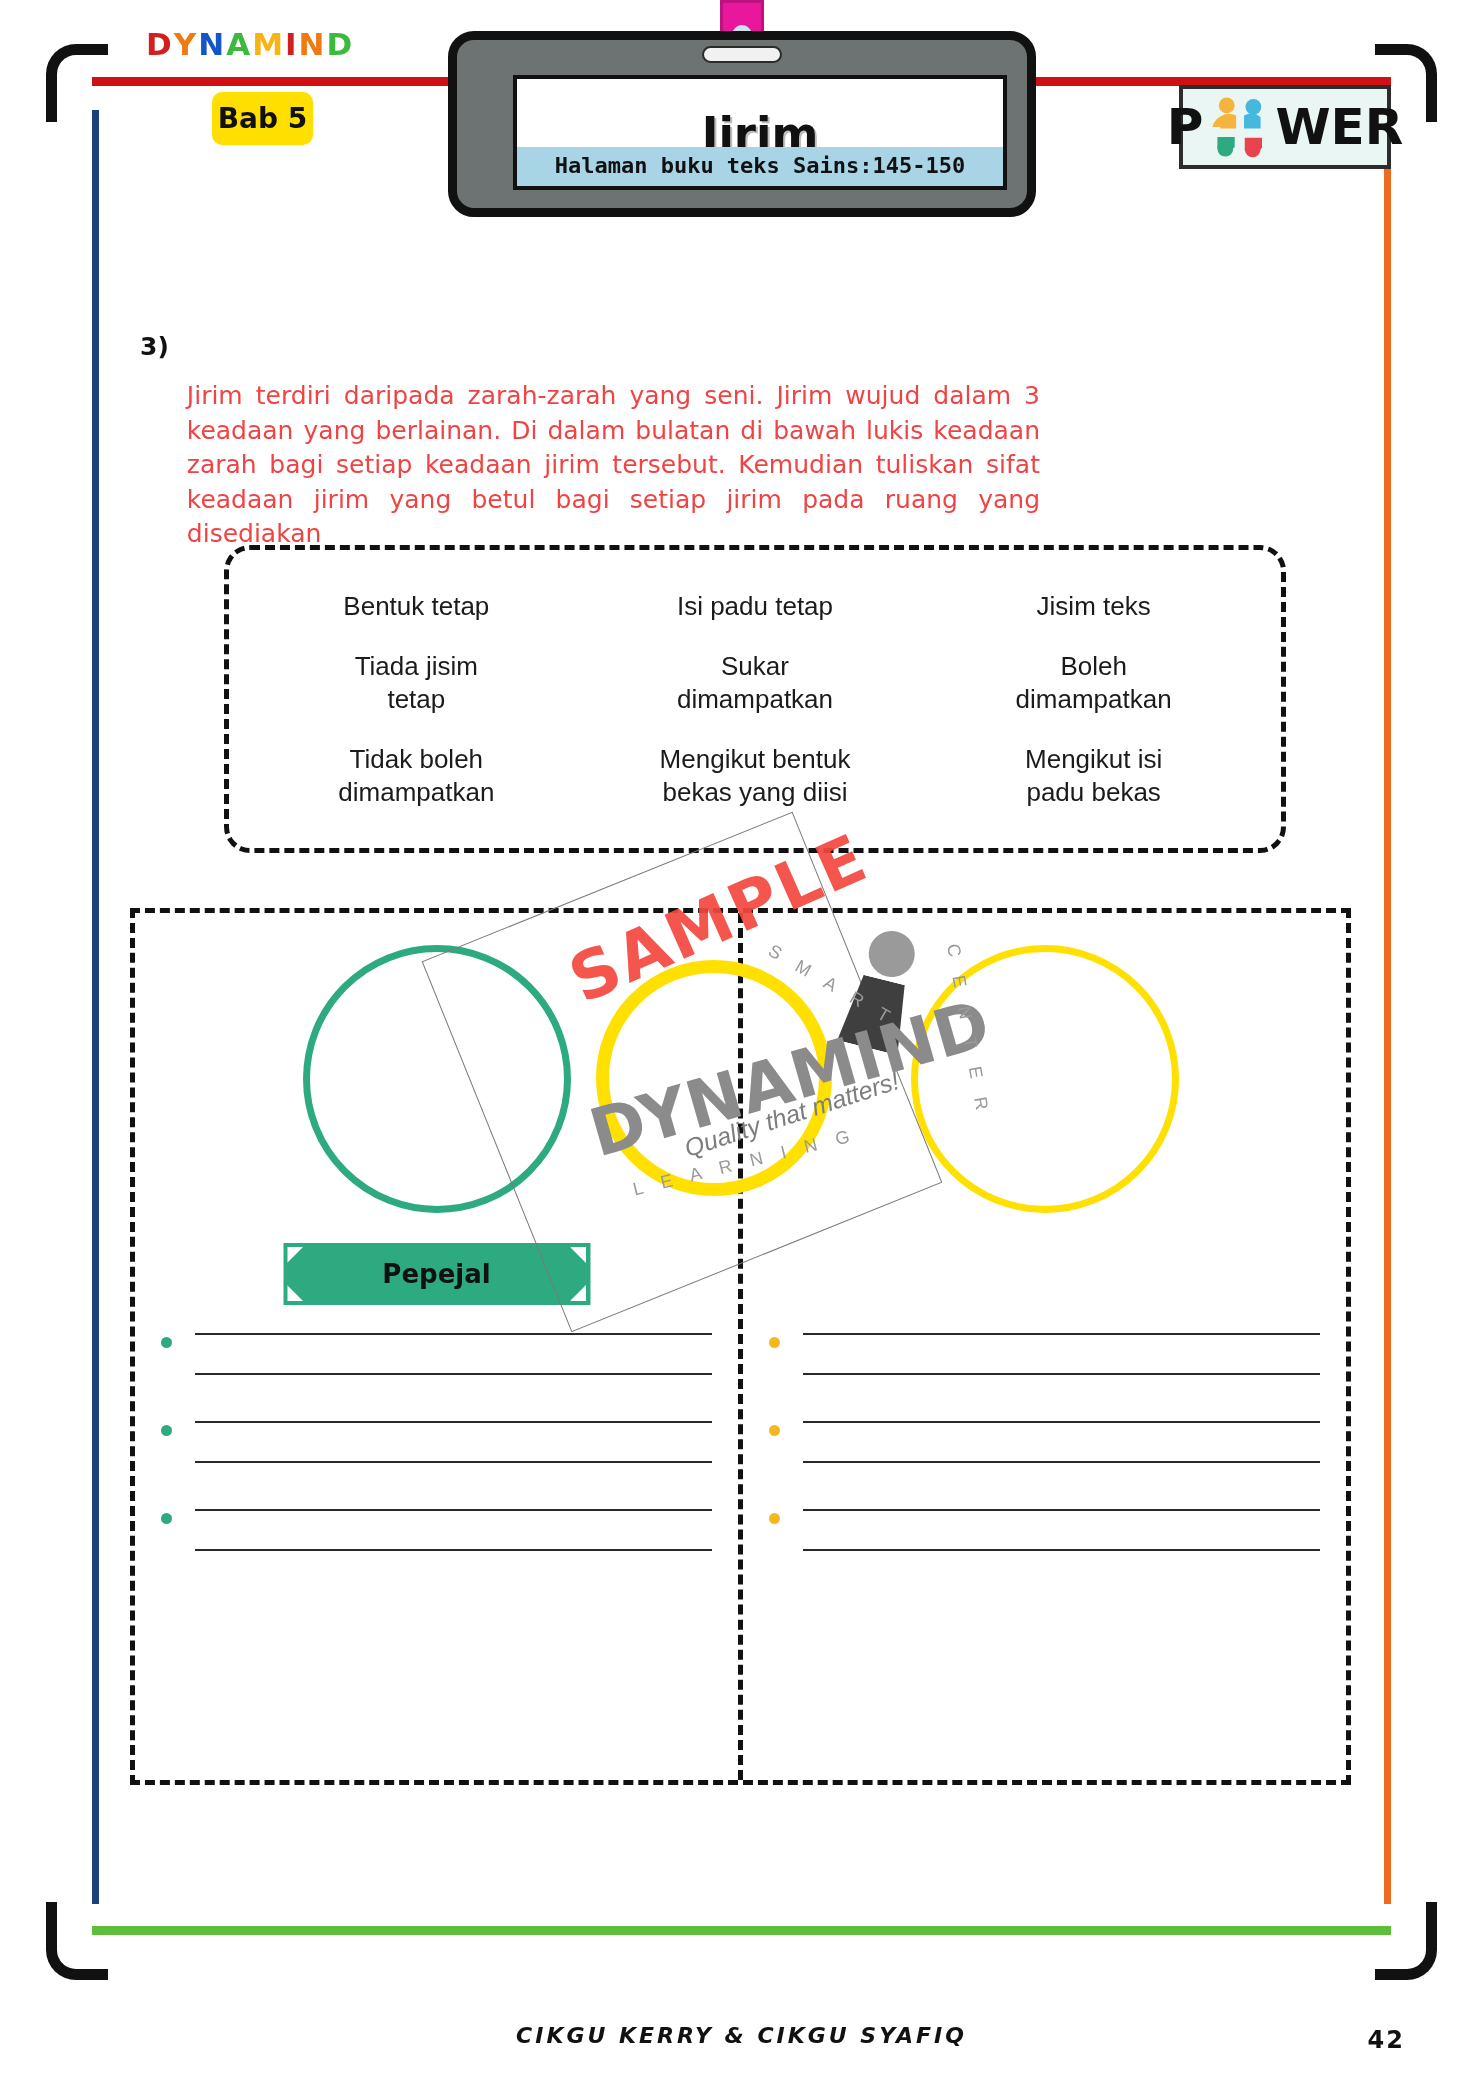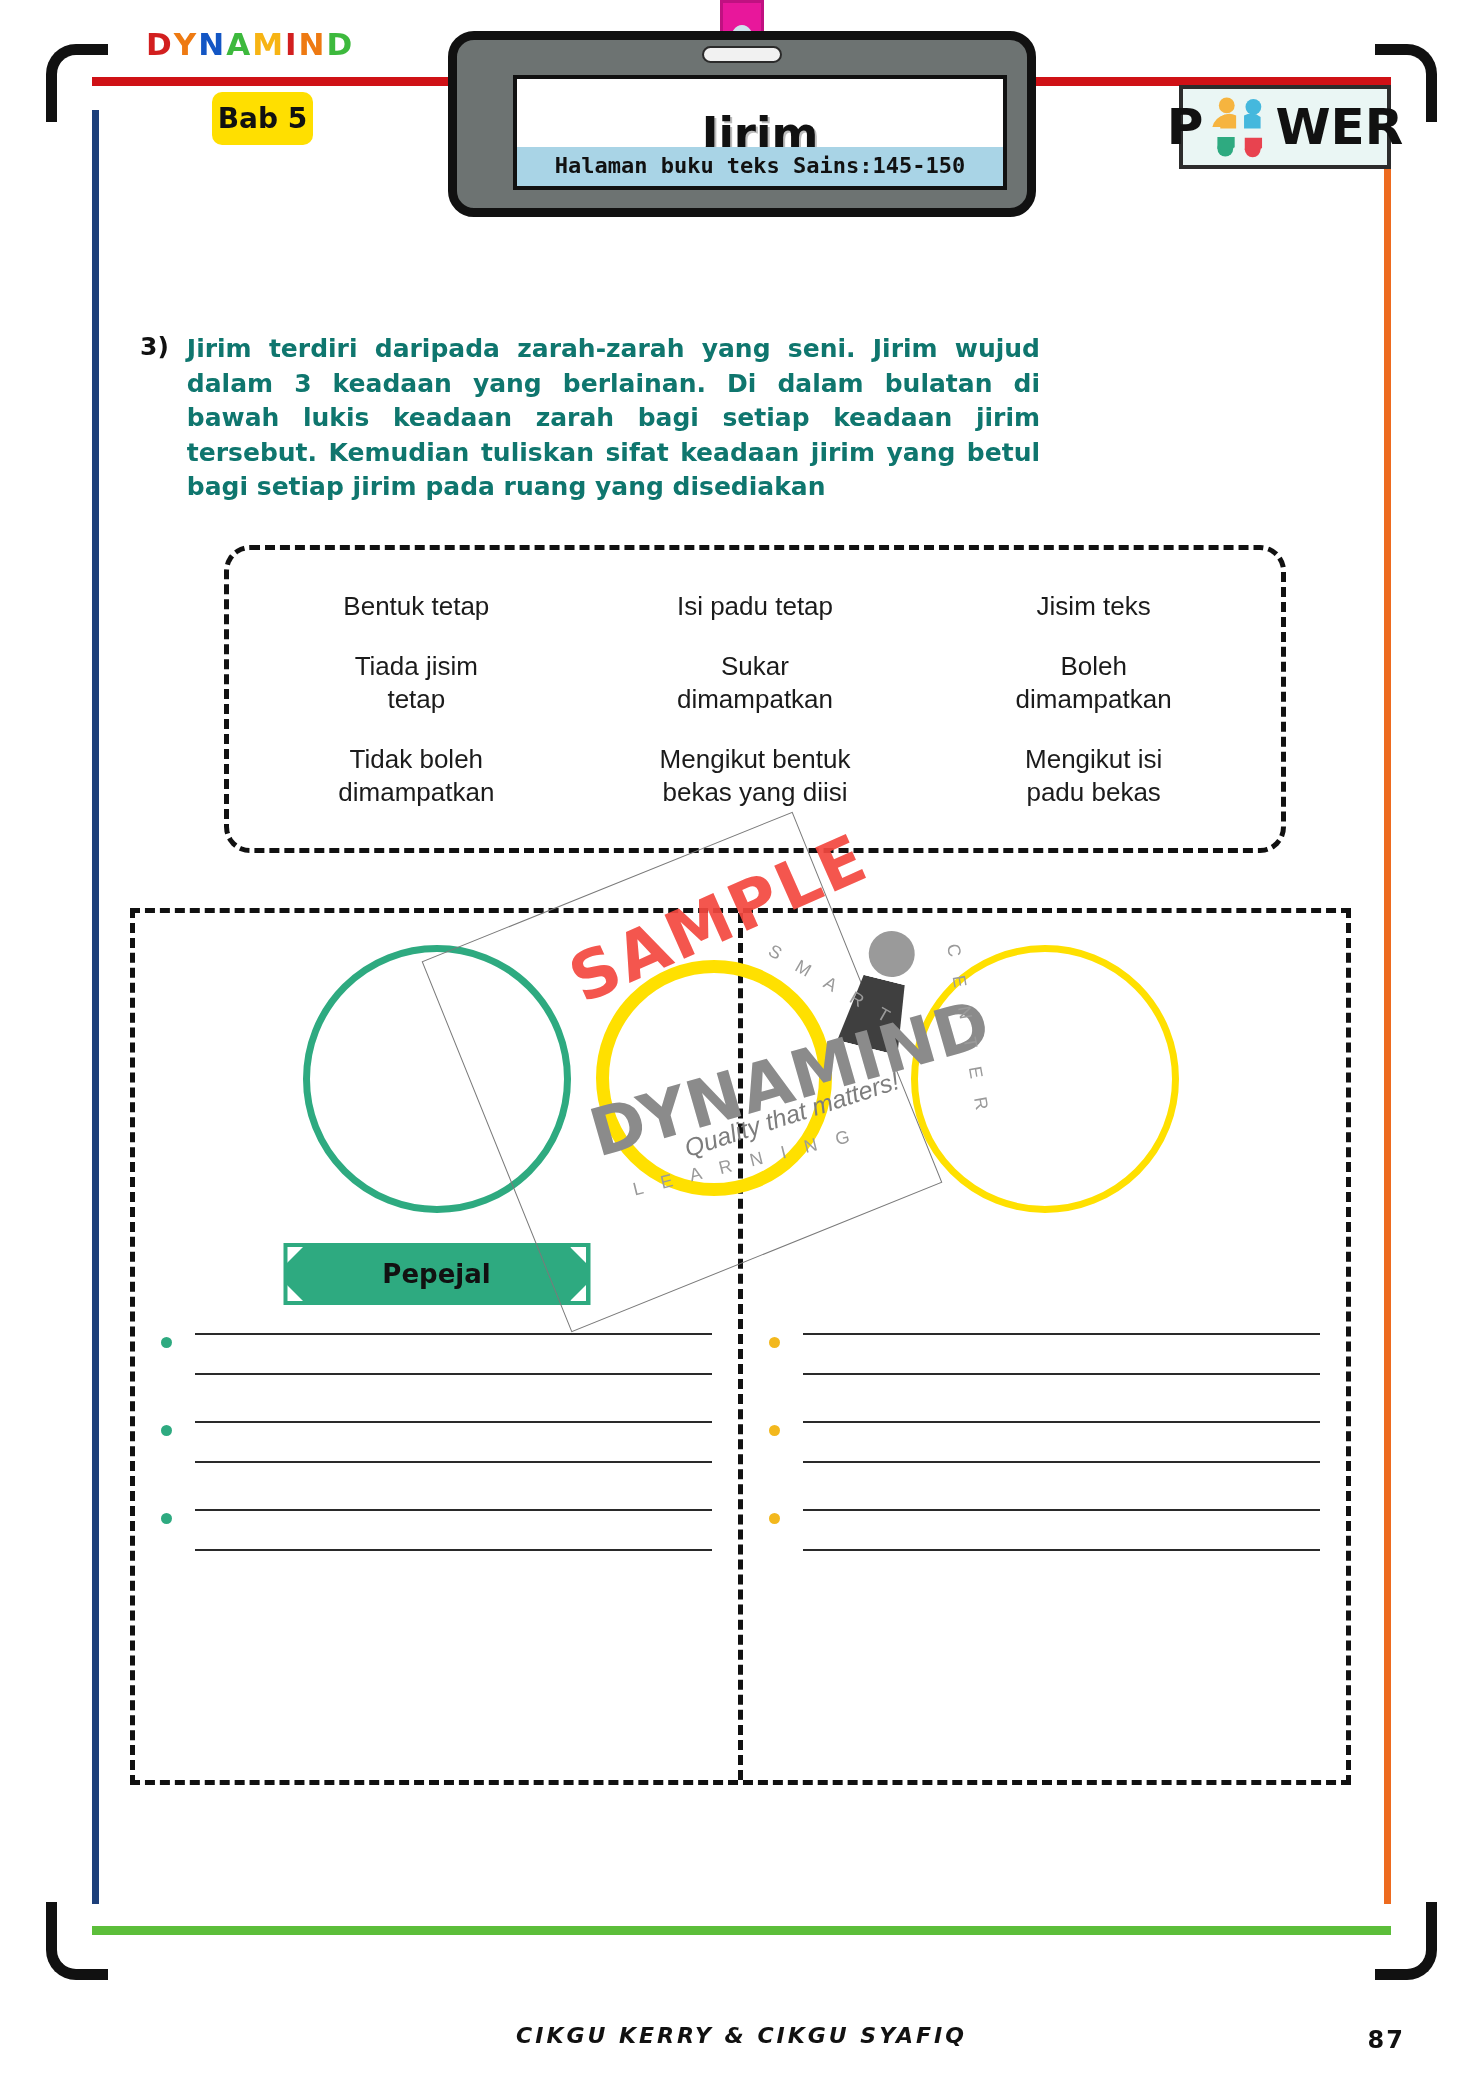--- a/index.html
+++ b/index.html
@@ -77,23 +77,23 @@
     align-items: center; justify-content: center; }
   .power-row { display: flex; align-items: center; }
   .power-row .pl { font-family: "DejaVu Sans", sans-serif; font-weight: bold;
     font-size: 50px; color: #111111; line-height: 1; }
 
   
   .question { position: absolute; left: 140px; top: 332px; width: 900px;
     display: flex; gap: 18px; }
   .q-num { font-family: "DejaVu Sans", sans-serif; font-weight: bold;
     font-size: 25px; color: #111111; }
-  .q-text { font-family: "DejaVu Sans", sans-serif; font-weight: bold;
-    font-size: 25px; line-height: 1.38; color: #0f766e;
-    text-align: justify; }
+  .q-text { font-family: "DejaVu Sans", sans-serif; font-weight: normal;
+    font-size: 25px; line-height: 1.38; color: #ef4444;
+    text-align: justify; margin-top: 47px; }
 
   
   .props { position: absolute; left: 224px; top: 545px; width: 1062px; height: 308px;
     border: 5px dashed #111111; border-radius: 26px;
     display: grid; grid-template-columns: 1fr 1fr 1fr;
     align-content: center; row-gap: 28px; padding: 26px 18px; }
   .prop { text-align: center; font-family: "Liberation Sans", sans-serif;
     font-weight: 300; font-size: 26px; line-height: 1.25; color: #1b1b1b; }
 
   
@@ -286,14 +286,14 @@
       <div class="body"></div>
   </div>
   <div class="wm wm-dyn">DYNAMIND</div>
   <div class="wm wm-smart">S M A R T</div>
   <div class="wm wm-learn">L E A R N I N G</div>
   <div class="wm wm-center">C E N T E R</div>
   <div class="wm wm-quality">Quality that matters!</div>
   <div class="wm wm-sample">SAMPLE</div>
 
   <div class="footer">CIKGU KERRY &amp; CIKGU SYAFIQ</div>
-  <div class="page-num">87</div>
+  <div class="page-num">42</div>
 </div>
 
 </body></html>

